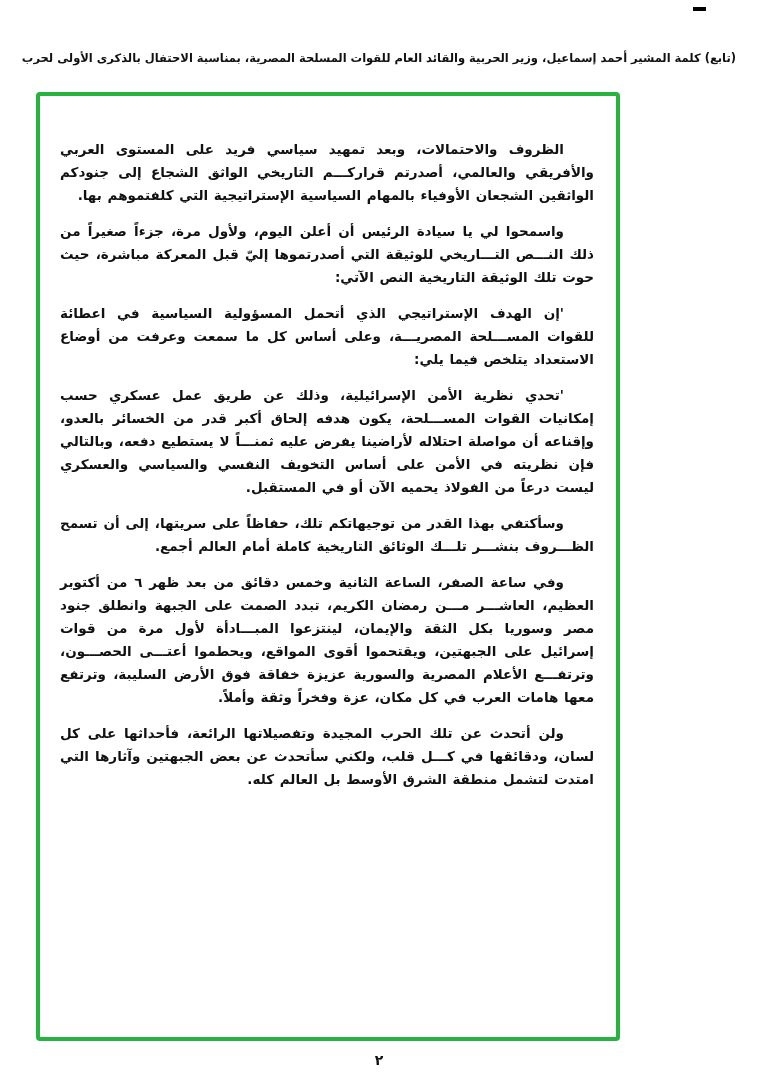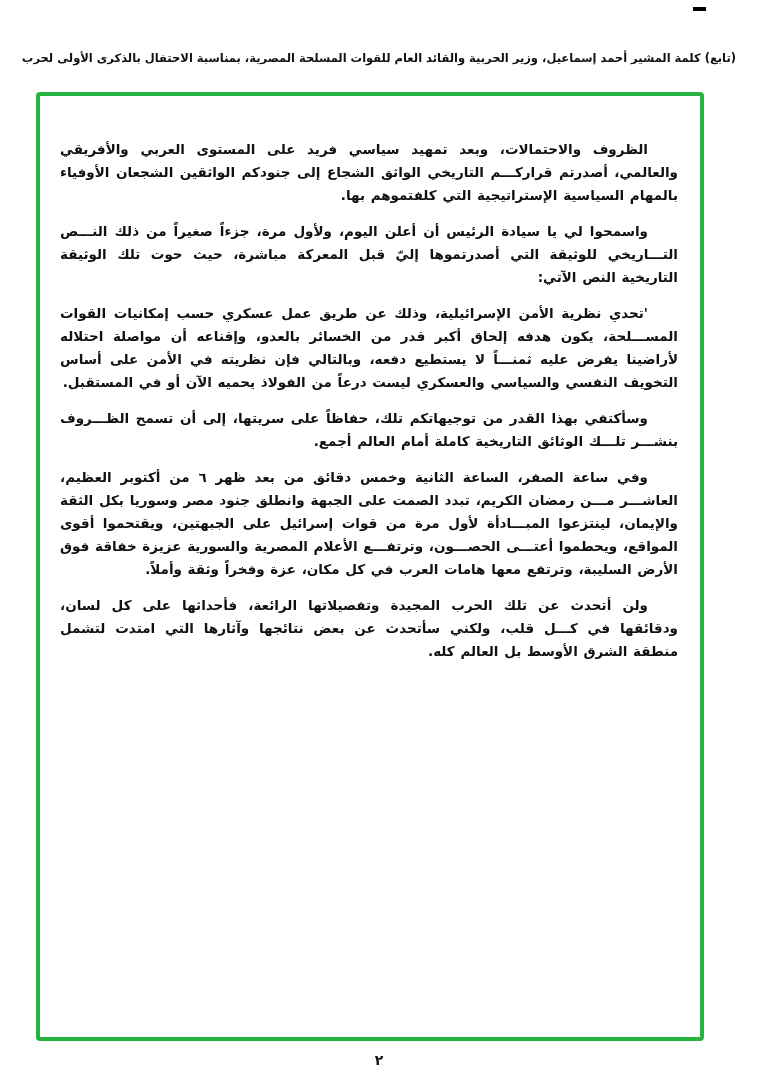--- a/index.html
+++ b/index.html
@@ -33,21 +33,21 @@
     font-weight: bold;
     font-size: 11.5px;
     line-height: 16px;
     white-space: nowrap;
     overflow: hidden;
   }
   .green-frame {
     position: absolute;
     top: 92px;
     left: 36px;
-    width: 668px;
+    width: 584px;
     height: 949px;
     box-sizing: border-box;
     border: 4px solid #22c55e;
     border-radius: 4px;
     background: #ffffff;
   }
   .doc-body {
     position: absolute;
     top: 42px;
     left: 20px;
@@ -78,20 +78,21 @@
 <body>
 
 <div class="scan-mark"></div>
 
 <div class="doc-header">(تابع) كلمة المشير أحمد إسماعيل، وزير الحربية والقائد العام للقوات المسلحة المصرية، بمناسبة الاحتفال بالذكرى الأولى لحرب أكتوبر</div>
 
 <div class="green-frame" style="border-color: rgb(38, 179, 63);">
   <div class="doc-body">
     <p>الظروف والاحتمالات، وبعد تمهيد سياسي فريد على المستوى العربي والأفريقي والعالمي، أصدرتم قراركـــم التاريخي الواثق الشجاع إلى جنودكم الواثقين الشجعان الأوفياء بالمهام السياسية الإستراتيجية التي كلفتموهم بها.</p>
     <p>واسمحوا لي يا سيادة الرئيس أن أعلن اليوم، ولأول مرة، جزءاً صغيراً من ذلك النـــص التـــاريخي للوثيقة التي أصدرتموها إليّ قبل المعركة مباشرة، حيث حوت تلك الوثيقة التاريخية النص الآتي:</p>
+    <p>'إن الهدف الإستراتيجي الذي أتحمل المسؤولية السياسية في اعطائة للقوات المســـلحة المصريـــة، وعلى أساس كل ما سمعت وعرفت من أوضاع الاستعداد يتلخص فيما يلي:</p>
     <p>'تحدي نظرية الأمن الإسرائيلية، وذلك عن طريق عمل عسكري حسب إمكانيات القوات المســـلحة، يكون هدفه إلحاق أكبر قدر من الخسائر بالعدو، وإقناعه أن مواصلة احتلاله لأراضينا يفرض عليه ثمنـــاً لا يستطيع دفعه، وبالتالي فإن نظريته في الأمن على أساس التخويف النفسي والسياسي والعسكري ليست درعاً من الفولاذ يحميه الآن أو في المستقبل.</p>
     <p>وسأكتفي بهذا القدر من توجيهاتكم تلك، حفاظاً على سريتها، إلى أن تسمح الظـــروف بنشـــر تلـــك الوثائق التاريخية كاملة أمام العالم أجمع.</p>
     <p>وفي ساعة الصفر، الساعة الثانية وخمس دقائق من بعد ظهر ٦ من أكتوبر العظيم، العاشـــر مـــن رمضان الكريم، تبدد الصمت على الجبهة وانطلق جنود مصر وسوريا بكل الثقة والإيمان، لينتزعوا المبـــادأة لأول مرة من قوات إسرائيل على الجبهتين، ويقتحموا أقوى المواقع، ويحطموا أعتـــى الحصـــون، وترتفـــع الأعلام المصرية والسورية عزيزة خفاقة فوق الأرض السليبة، وترتفع معها هامات العرب في كل مكان، عزة وفخراً وثقة وأملاً.</p>
-    <p>ولن أتحدث عن تلك الحرب المجيدة وتفصيلاتها الرائعة، فأحداثها على كل لسان، ودقائقها في كـــل قلب، ولكني سأتحدث عن بعض نتائجها وآثارها التي امتدت لتشمل منطقة الشرق الأوسط بل العالم كله.</p>
+    <p>ولن أتحدث عن تلك الحرب المجيدة وتفصيلاتها الرائعة، فأحداثها على كل لسان، ودقائقها في كـــل قلب، ولكني سأتحدث عن بعض الجبهتين وآثارها التي امتدت لتشمل منطقة الشرق الأوسط بل العالم كله.</p>
   </div>
 </div>
 
 <div class="page-number">٢</div>
 
 </body></html>

